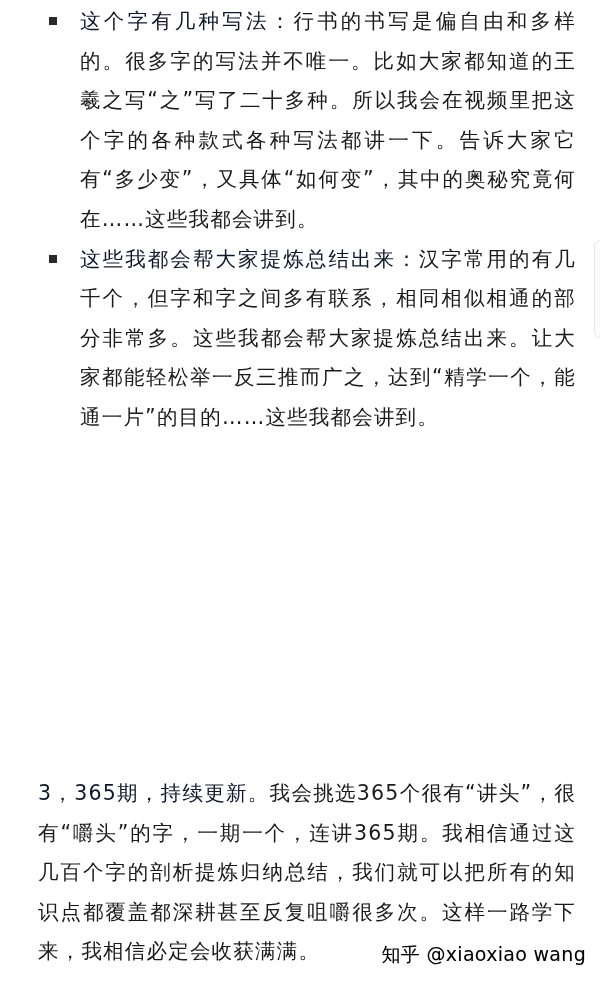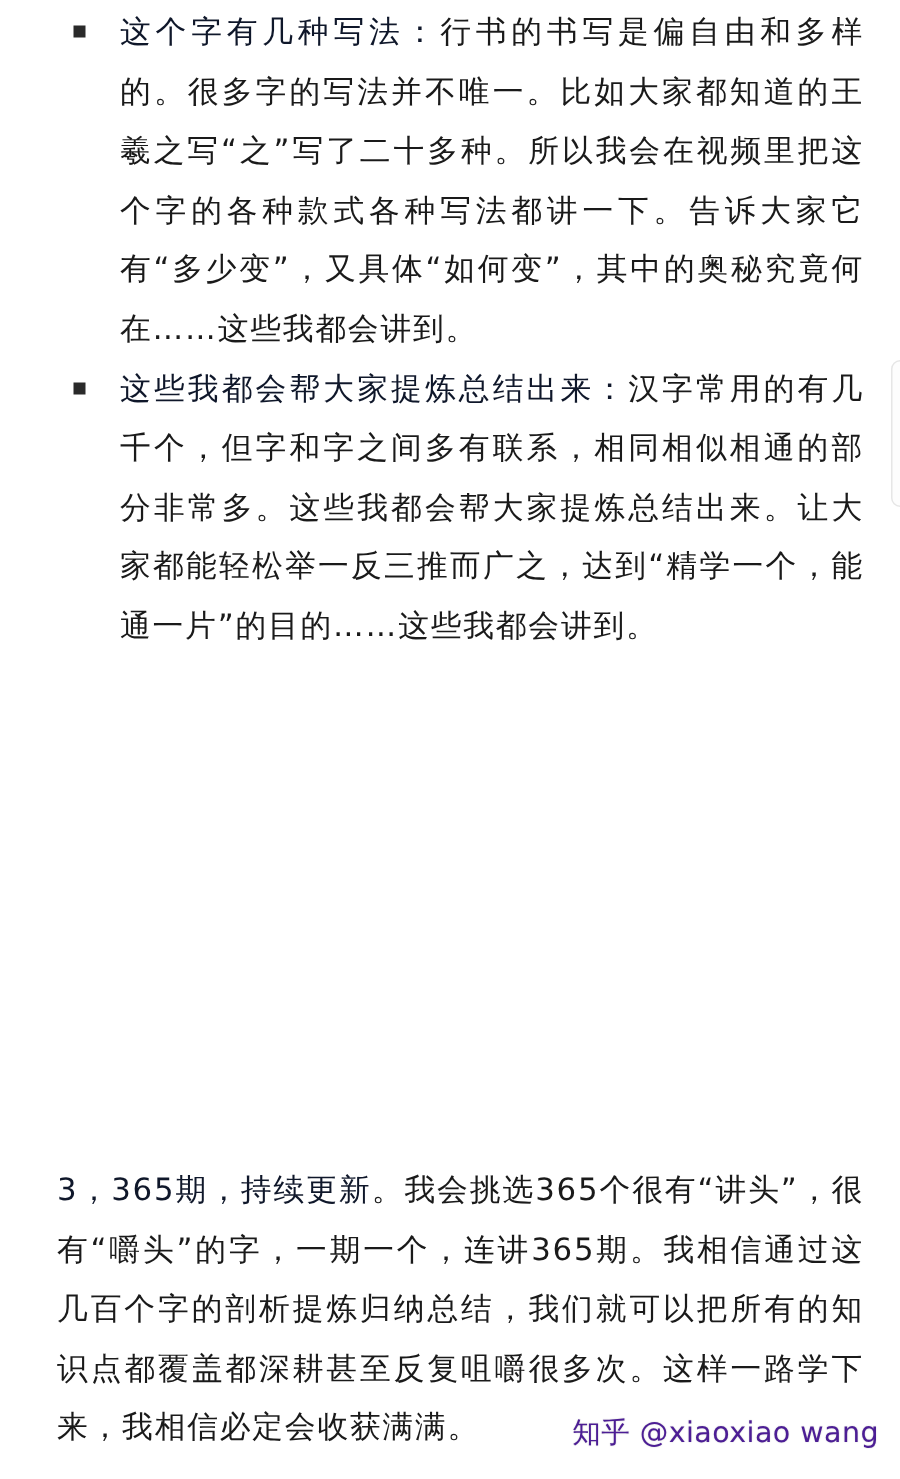--- a/index.html
+++ b/index.html
@@ -61,21 +61,21 @@
       font-size: 20.5px;
       line-height: 39.6px;
       letter-spacing: 1.2px;
       text-align: justify;
     }
     .watermark {
       position: absolute;
       right: 14px;
       top: 942px;
       font-size: 19px;
-      color: #4c1d95;
+      color: #000000;
       text-shadow: 0 0 1px #c8c8c8;
       letter-spacing: 0.3px;
       font-family: "DejaVu Sans", sans-serif;
     }
     .scroll-hint {
       position: absolute;
       left: 594px;
       top: 240px;
       width: 10px;
       height: 96px;

